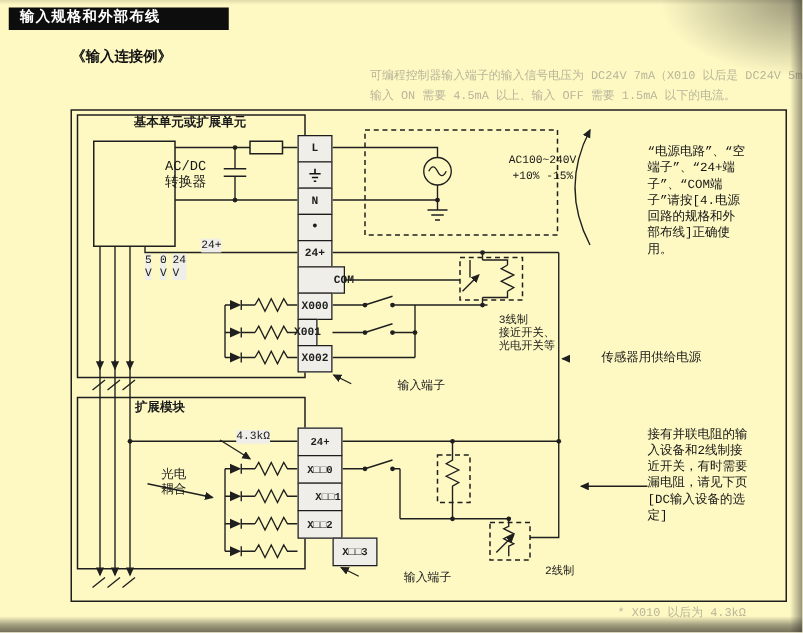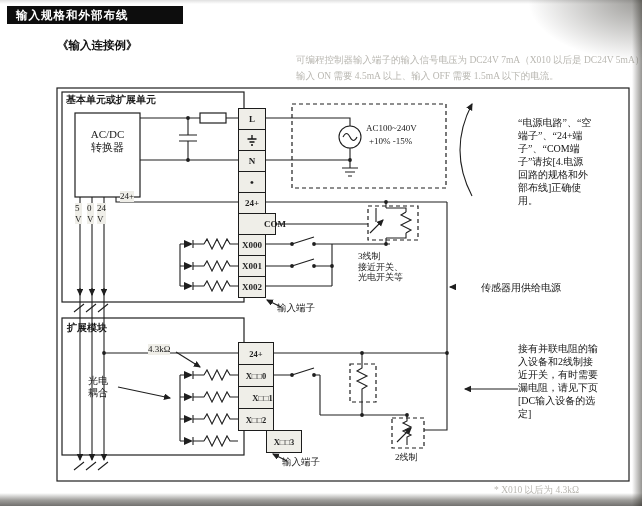--- a/index.html
+++ b/index.html
@@ -1,24 +1,24 @@
 <!DOCTYPE html>
 <html><head>
 <meta charset="utf-8">
 <style>
   html,body{margin:0;padding:0;background:#d8d6d0;}
-  .page{position:relative;width:642px;height:506px;background:#ffffff;overflow:hidden;
-        font-family:Liberation Serif, serif;color:#1f1f1f;}
+  .page{position:relative;width:642px;height:506px;background:#fef9c3;overflow:hidden;
+        font-family:Liberation Mono, monospace;color:#1f1f1f;}
   .titlebar{position:absolute;left:7px;top:6px;width:176px;height:18px;background:#0d0d0d;
             color:#fff;font-size:11.5px;font-weight:bold;line-height:18px;padding-left:9px;
             letter-spacing:1px;box-sizing:border-box;}
   .subtitle{position:absolute;left:24px;top:38px;font-size:11.5px;font-weight:bold;color:#111;margin-left:33px;}
   .cell{position:absolute;border:1.4px solid #1c1c1c;background:#efeee8;box-sizing:border-box;
         display:flex;align-items:center;justify-content:center;font-weight:bold;z-index:3;}
-  .lbl{position:absolute;white-space:pre-line;line-height:1.18;color:#1a1a1a;z-index:4;}
+  .lbl{position:absolute;white-space:pre-line;line-height:1.18;color:#1a1a1a;z-index:4;margin-left:41px;}
   .ann{position:absolute;font-size:10px;line-height:13px;white-space:pre-line;color:#141414;z-index:4;}
   .washed{position:absolute;color:#8a877d;opacity:.6;filter:blur(.5px);font-size:9.5px;z-index:2;
           white-space:nowrap;}
   svg.diagram{position:absolute;left:0;top:0;z-index:1;}
   .shadow{position:absolute;pointer-events:none;z-index:9;}
   .sh-right{right:0;top:0;width:10px;height:100%;
             background:linear-gradient(to right,rgba(0,0,0,0),rgba(62,60,54,.55));}
   .sh-bottom{left:0;bottom:0;width:100%;height:13px;
             background:linear-gradient(to bottom,rgba(0,0,0,0),rgba(62,60,54,.5) 55%,rgba(38,36,32,.65));}
   .sh-corner{right:0;top:0;width:130px;height:70px;
@@ -142,21 +142,21 @@
       <div class="cell" style="left: 238px; top: 129px; width: 28px; height: 22.4px; font-size: 9px;">
         <svg width="12" height="12" viewBox="0 0 12 12">
           <path d="M6,1 V5 M1.5,5 H10.5 M3.5,8 H8.5 M5,11 H7" stroke="#111" stroke-width="1.3" fill="none"></path>
         </svg>
       </div>
       <div class="cell" style="left: 238px; top: 150px; width: 28px; height: 22.4px; font-size: 9px;">N</div>
       <div class="cell" style="left: 238px; top: 171px; width: 28px; height: 22.4px; font-size: 11px;">•</div>
       <div class="cell" style="left: 238px; top: 192px; width: 28px; height: 22.4px; font-size: 9px;">24+</div>
       <div class="cell" style="left: 238px; top: 213px; width: 28px; height: 22.4px; font-size: 9px; padding-left: 36px;">COM</div>
       <div class="cell" style="left: 238px; top: 234px; width: 28px; height: 22.4px; font-size: 9px;">X000</div>
-      <div class="cell" style="left: 238px; top: 255px; width: 28px; height: 22.4px; font-size: 9px;">X001</div>
+      <div class="cell" style="left: 238px; top: 255px; width: 16px; height: 22.4px; font-size: 9px;">X001</div>
       <div class="cell" style="left: 238px; top: 276px; width: 28px; height: 22.4px; font-size: 9px;">X002</div>
       <div class="cell" style="left: 238px; top: 342px; width: 36px; height: 23.4px; font-size: 8.5px;">24+</div>
       <div class="cell" style="left: 238px; top: 364px; width: 36px; height: 23.4px; font-size: 8.5px;">X□□0</div>
       <div class="cell" style="left: 238px; top: 386px; width: 36px; height: 23.4px; font-size: 8.5px; padding-left: 13px;">X□□1</div>
       <div class="cell" style="left: 238px; top: 408px; width: 36px; height: 23.4px; font-size: 8.5px;">X□□2</div>
       <div class="cell" style="left: 238px; top: 430px; width: 36px; height: 23.4px; font-size: 8.5px; margin-left: 28px;">X□□3</div>
     </div>
   <div id="labels-container">
       <div class="lbl" style="left: 66px; top: 94px; font-size: 10px; font-weight: 700;">基本单元或扩展单元</div>
       <div class="lbl" style="left: 79px; top: 128px; font-size: 11px; width: 57px; text-align: center;">AC/DC

